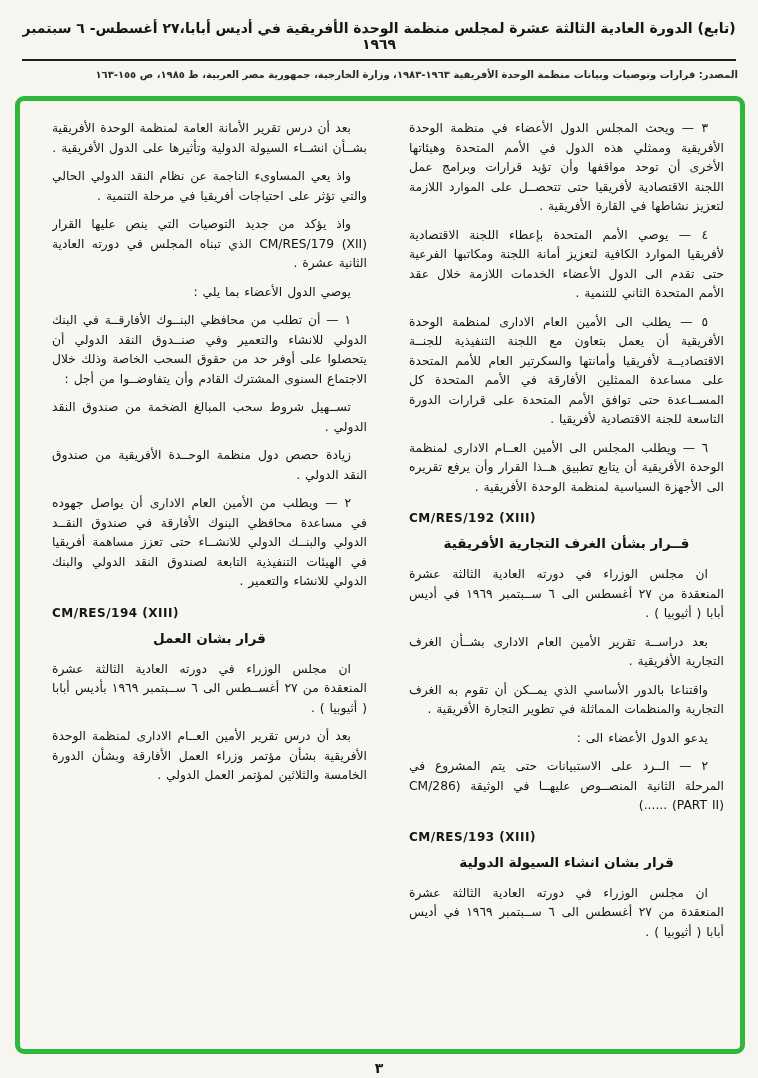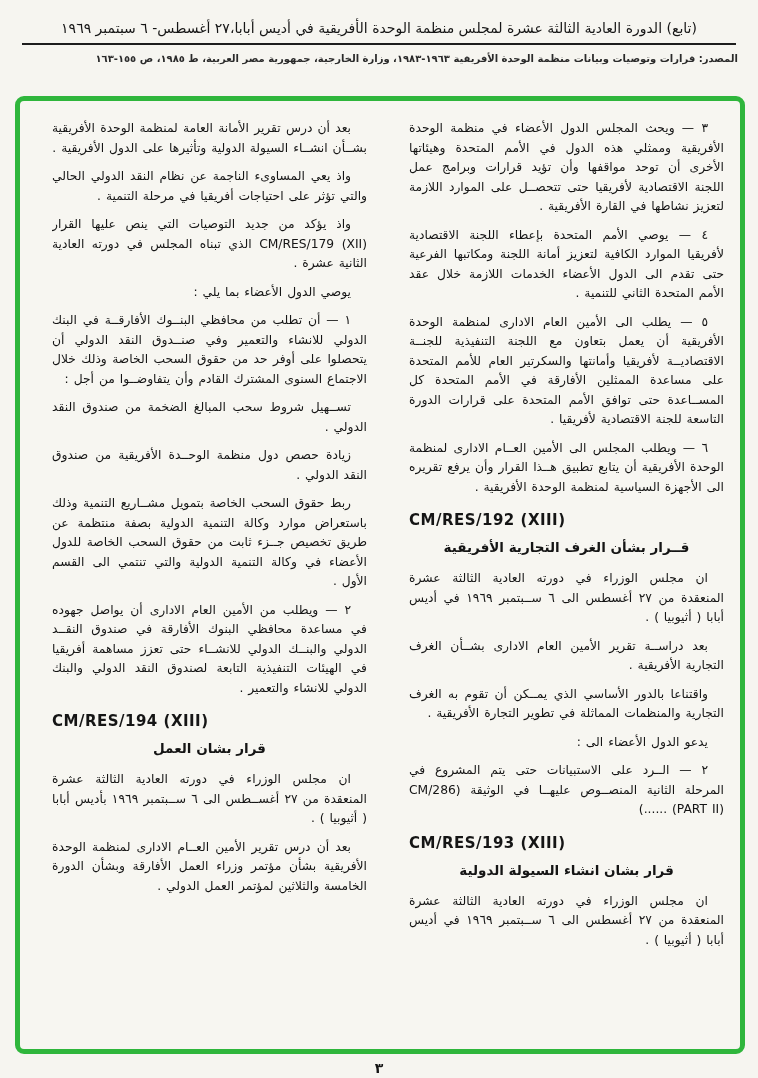--- a/index.html
+++ b/index.html
@@ -15,21 +15,21 @@
     width: 758px; height: 1078px;
     direction: rtl;
   }
   
   .header {
     padding: 20px 18px 0 18px;
     text-align: center;
   }
   .header-line1 {
     font-size: 14px;
-    font-weight: normal;
+    font-weight: bold;
     letter-spacing: 0.2px;
   }
   .header-divider {
     border: 0;
     border-top: 2px solid #1d1d1d;
     margin: 7px 4px 5px 4px;
   }
   .header-line2 {
     font-size: 10px;
     font-weight: bold;
@@ -66,21 +66,21 @@
     font-size: 12.3px;
     line-height: 19.5px;
     text-align: justify;
     text-indent: 16px;
     margin-bottom: 9px;
     word-spacing: 1px;
   }
   .code-line {
     direction: ltr;
     text-align: left;
-    font-size: 15px;
+    font-size: 12px;
     font-weight: bold;
     letter-spacing: 0.5px;
     margin: 14px 0 10px 0;
   }
   .res-heading {
     font-size: 13.5px;
     font-weight: bold;
     text-align: center;
     margin: 4px 0 14px 0;
   }
@@ -126,21 +126,20 @@
       </section>
 
       <section class="col">
         <p class="para">بعد أن درس تقرير الأمانة العامة لمنظمة الوحدة الأفريقية بشــأن انشــاء السيولة الدولية وتأثيرها على الدول الأفريقية .</p>
         <p class="para">واذ يعي المساوىء الناجمة عن نظام النقد الدولي الحالي والتي تؤثر على احتياجات أفريقيا في مرحلة التنمية .</p>
         <p class="para">واذ يؤكد من جديد التوصيات التي ينص عليها القرار CM/RES/179 (XII) الذي تبناه المجلس في دورته العادية الثانية عشرة .</p>
         <p class="para">يوصي الدول الأعضاء بما يلي :</p>
         <p class="para">١ — أن تطلب من محافظي البنــوك الأفارقــة في البنك الدولي للانشاء والتعمير وفي صنــدوق النقد الدولي أن يتحصلوا على أوفر حد من حقوق السحب الخاصة وذلك خلال الاجتماع السنوى المشترك القادم وأن يتفاوضــوا من أجل :</p>
         <p class="para">تســهيل شروط سحب المبالغ الضخمة من صندوق النقد الدولي .</p>
         <p class="para">زيادة حصص دول منظمة الوحــدة الأفريقية من صندوق النقد الدولي .</p>
-        <p class="para">ربط حقوق السحب الخاصة بتمويل مشــاريع التنمية وذلك باستعراض موارد وكالة التنمية الدولية بصفة منتظمة عن طريق تخصيص جــزء ثابت من حقوق السحب الخاصة للدول الأعضاء في وكالة التنمية الدولية والتي تنتمي الى القسم الأول .</p>
         <p class="para">٢ — ويطلب من الأمين العام الادارى أن يواصل جهوده في مساعدة محافظي البنوك الأفارقة في صندوق النقــد الدولي والبنــك الدولي للانشــاء حتى تعزز مساهمة أفريقيا في الهيئات التنفيذية التابعة لصندوق النقد الدولي والبنك الدولي للانشاء والتعمير .</p>
         <p class="code-line" dir="ltr">CM/RES/194  (XIII)</p>
         <h2 class="res-heading">قرار بشان العمل</h2>
         <p class="para">ان مجلس الوزراء في دورته العادية الثالثة عشرة المنعقدة من ٢٧ أغســطس الى ٦ ســبتمبر ١٩٦٩ بأديس أبابا ( أثيوبيا ) .</p>
         <p class="para">بعد أن درس تقرير الأمين العــام الادارى لمنظمة الوحدة الأفريقية بشأن مؤتمر وزراء العمل الأفارقة وبشأن الدورة الخامسة والثلاثين لمؤتمر العمل الدولي .</p>
       </section>
 
     </div>
   </div>
 

